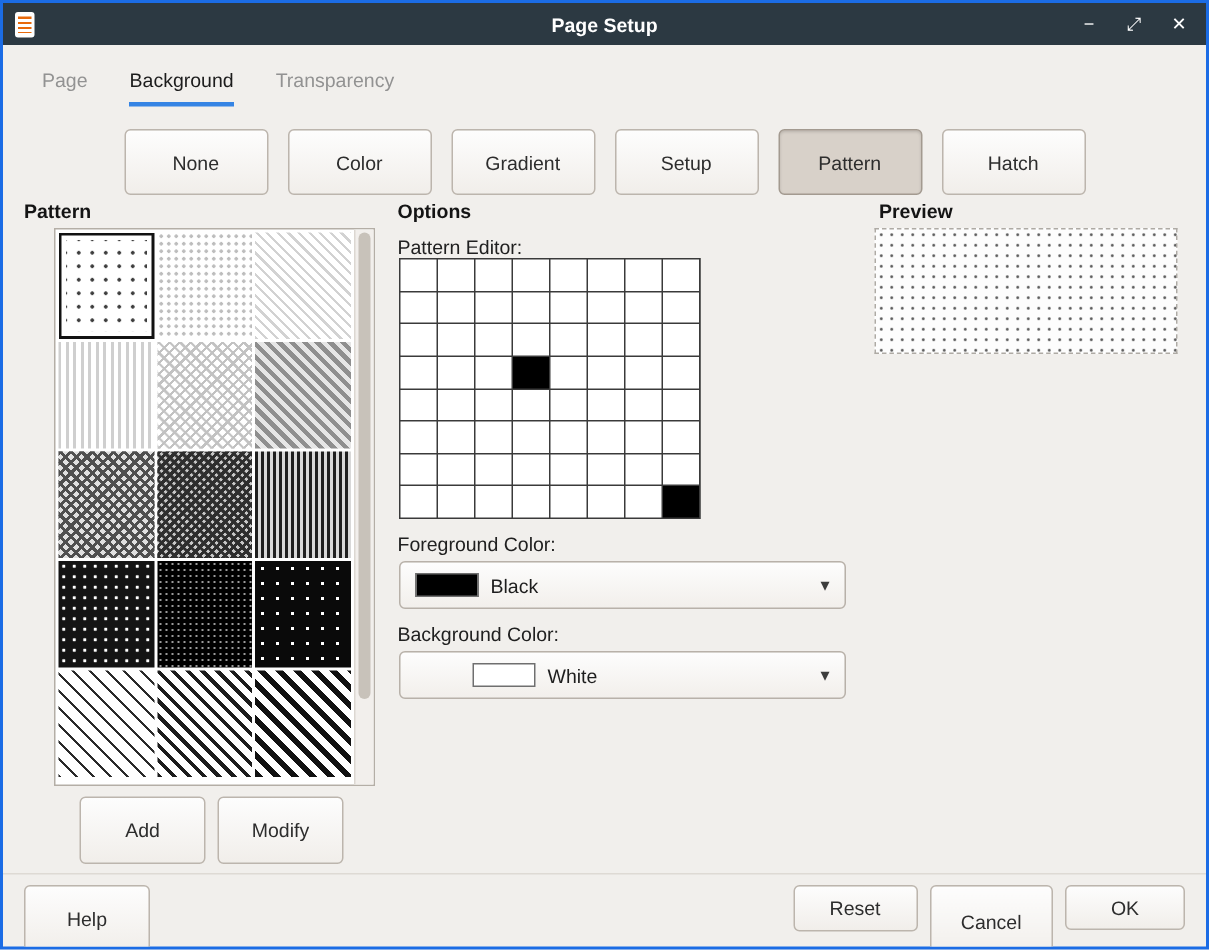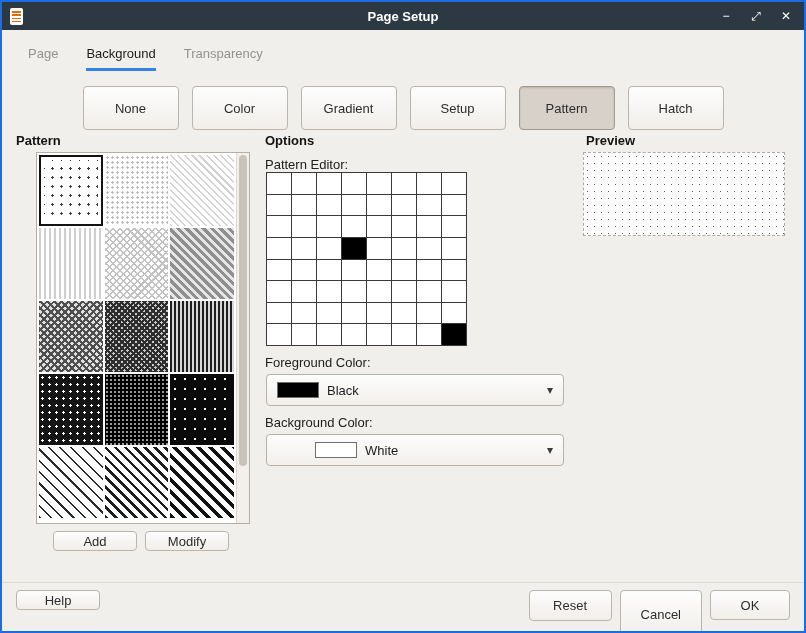--- a/index.html
+++ b/index.html
@@ -29,21 +29,21 @@
   
   .fill-buttons{position:absolute;top:84px;left:0;right:0;display:flex;justify-content:center;gap:13px;}
   .btn{
     height:44px;min-width:96px;padding:0 20px;
     display:inline-flex;align-items:center;justify-content:center;
     background:linear-gradient(#fdfdfd,#f1eeea);
     border:1px solid #bcb5ad;border-radius:4px;
     font-size:13px;color:#2d2d2d;white-space:nowrap;
   }
   .btn.selected{background:#d8d1c9;border-color:#a39a90;box-shadow:inset 0 1px 2px rgba(0,0,0,.15);}
-  .btn.small{min-width:84px;height:20px;}
+  .btn.small{min-width:84px;height:45px;}
   
   .section-title{position:absolute;font-size:13px;font-weight:bold;color:#141414;}
   .field-label{position:absolute;font-size:13px;color:#202020;}
   
   .pattern-listbox{position:absolute;left:34px;top:150px;width:214px;height:372px;
     background:#fff;border:1px solid #b4aea6;display:flex;}
   .swatch-grid{flex:1;display:grid;grid-template-columns:repeat(3,1fr);grid-auto-rows:71px;
     gap:2px;padding:2px;align-content:start;overflow:hidden;}
   .swatch{width:100%;height:100%;}
   .swatch.selected{box-shadow:inset 0 0 0 2px #121212, inset 0 0 0 5px #ffffff;}

